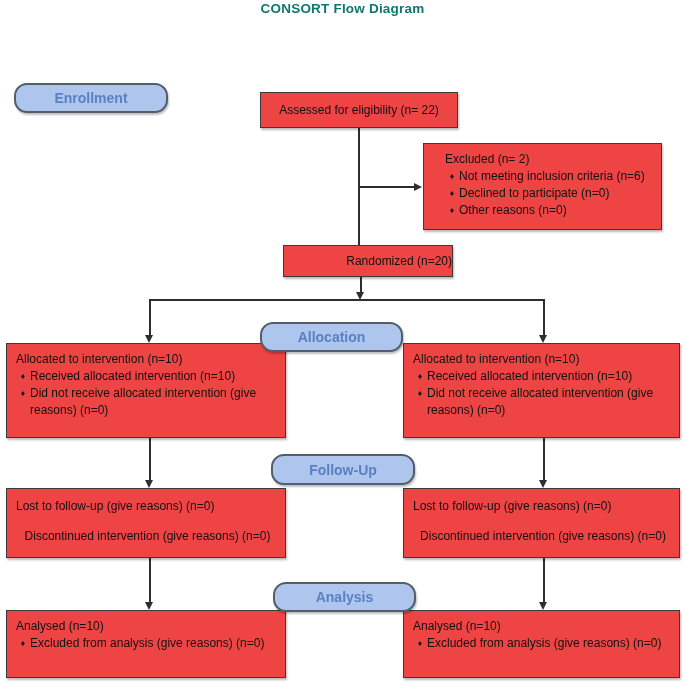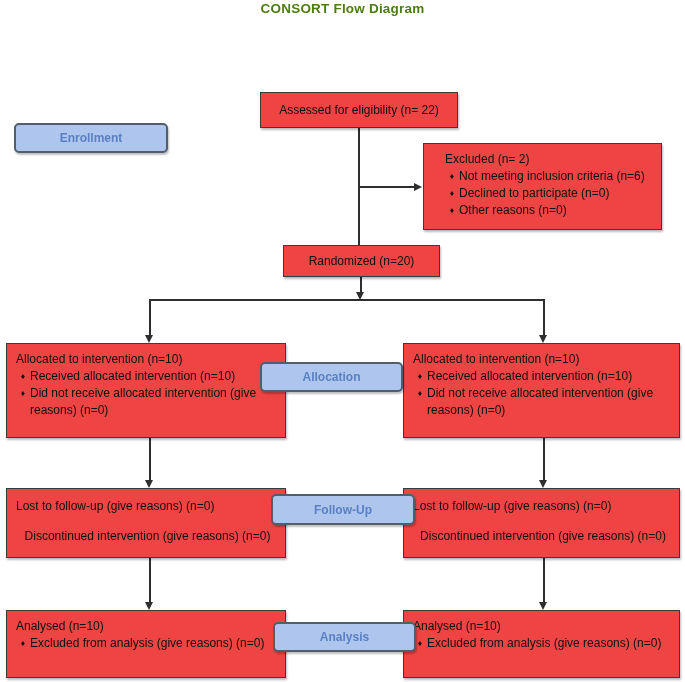--- a/index.html
+++ b/index.html
@@ -4,43 +4,42 @@
 <style>
   * { margin:0; padding:0; box-sizing:border-box; }
   html,body { background:#ffffff; }
   body { font-family:"Liberation Sans", sans-serif; }
   #stage {
     position:relative; width:685px; height:682px; background:#ffffff;
     overflow:hidden; margin:0 auto;
   }
   .title {
     position:absolute; top:1px; left:0; width:100%;
-    text-align:center; font-size:13.5px; font-weight:bold; color:#4d7c0f;
+    text-align:center; font-size:13.5px; font-weight:bold; color:#0f766e;
     letter-spacing:0.2px;
   }
   .box {
     position:absolute; background:#ef4444;
     border:1.4px solid #3b3b3b;
     box-shadow:1px 2px 2px rgba(0,0,0,0.28);
     font-size:12px; color:#111; line-height:17px;
     z-index:2;
   }
   .box.center { display:flex; align-items:center; justify-content:center; }
   .pad { padding:7px 9px 4px 9px; }
   .bul { display:flex; align-items:flex-start; }
   .bul .d { flex:0 0 14px; text-align:center; font-size:8.5px; line-height:17px; }
   .fu-line1 { padding:9px 5px 0 9px; }
   .fu-line2 { padding:13px 6px 0 9px;text-align:center; }
   .badge {
     position:absolute; z-index:6;
-    background:#aec6ee; border:2px solid #535e6a; border-radius:5px;
+    background:#aec6ee; border:2px solid #535e6a; border-radius:13px;
     display:flex; align-items:center; justify-content:center;
-    font-size:12px; font-weight:bold; color:#5a80c3;
+    font-size:14px; font-weight:bold; color:#5a80c3;
     box-shadow:1px 2px 2px rgba(0,0,0,0.25);
-    margin-top:40px;
   }
   .vline { position:absolute; width:1.5px; background:#2e2e2e; z-index:1; }
   .hline { position:absolute; height:1.5px; background:#2e2e2e; z-index:1; }
   .ah-down {
     position:absolute; width:0; height:0; z-index:3;
     border-left:4.5px solid transparent; border-right:4.5px solid transparent;
     border-top:8px solid #2e2e2e;
   }
   .ah-right {
     position:absolute; width:0; height:0; z-index:3;
@@ -77,21 +76,21 @@
         <span class="d">♦</span>
         <span>Declined to participate (n=0)</span>
       </div>
       <div class="bul">
         <span class="d">♦</span>
         <span>Other reasons (n=0)</span>
       </div>
     </div>
   </div>
 
-  <div class="box center" style="left:283px; top:245px; width:157px; height:32px;">
+  <div class="box center" style="left:283px; top:245px; width:170px; height:32px;justify-content:flex-end;">
     <span>Randomized (n=20)</span>
   </div>
 
   <div class="vline" style="left:360px; top:277px; height:16px;"></div>
   <div class="ah-down" style="left:355.5px; top:292px;"></div>
   <div class="hline" style="left:149px; top:299px; width:395px;"></div>
   <div class="vline" style="left:149px; top:299px; height:37px;"></div>
   <div class="ah-down" style="left:145px; top:335px;"></div>
   <div class="vline" style="left:543px; top:299px; height:37px;"></div>
   <div class="ah-down" style="left:539px; top:335px;"></div>

